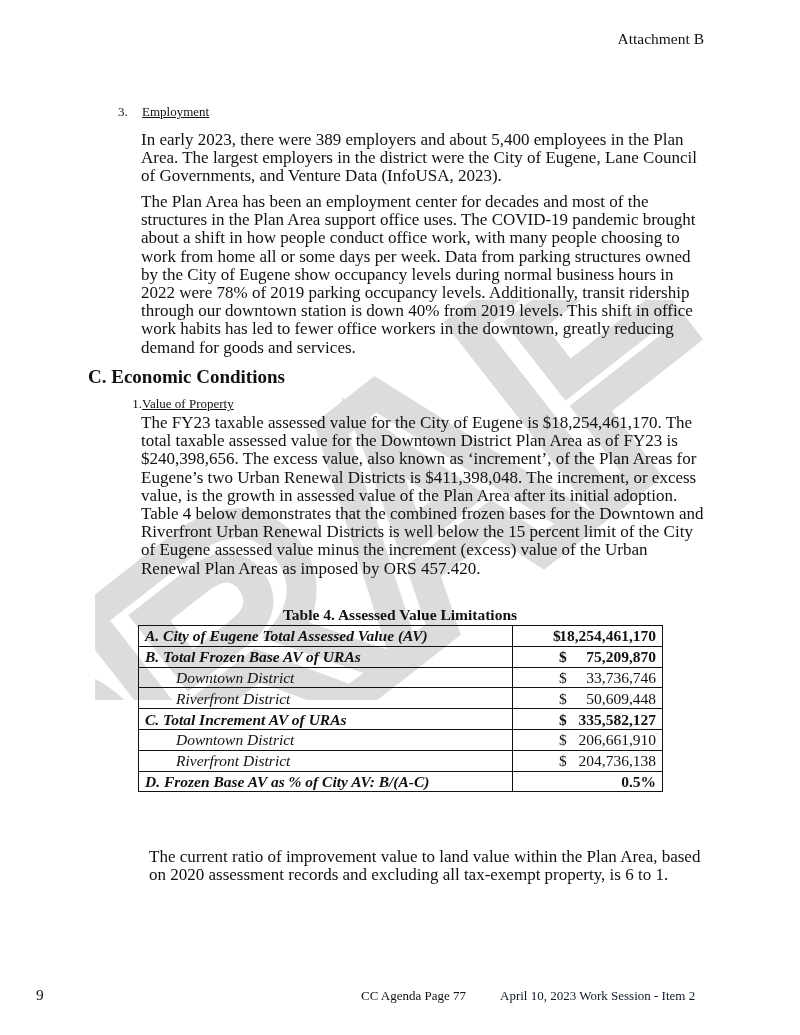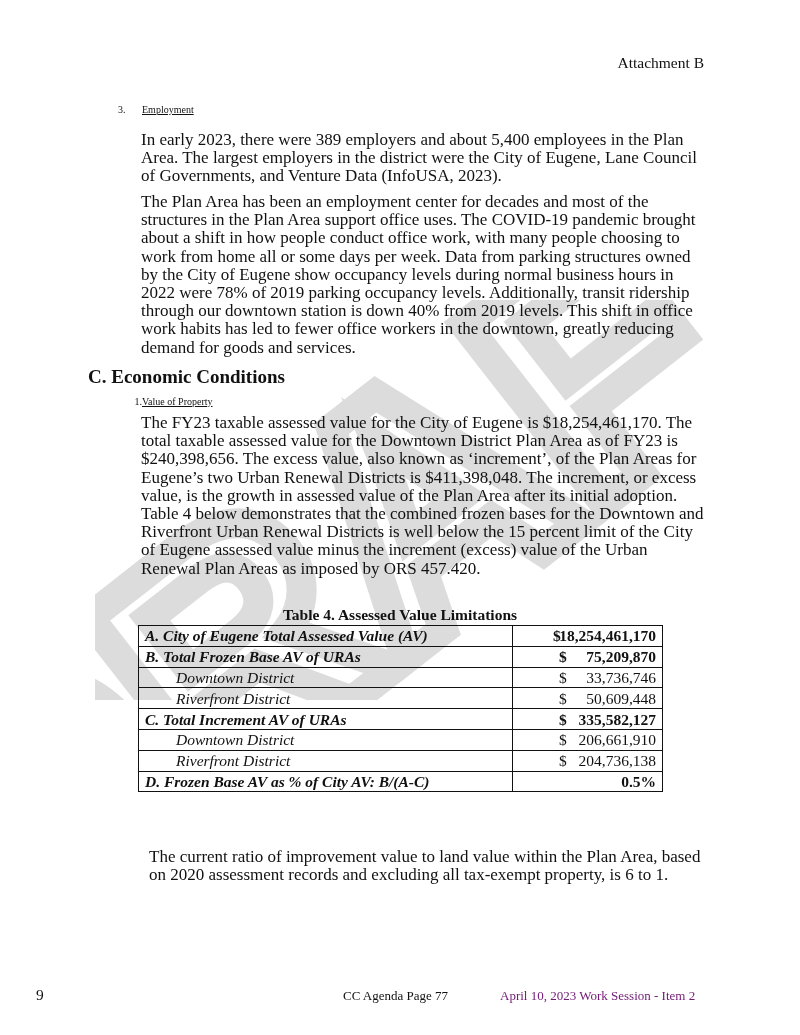--- a/index.html
+++ b/index.html
@@ -13,25 +13,25 @@
   
   .watermark {
     position: absolute; left: 95px; top: 300px; width: 640px; height: 400px;
     pointer-events: none; z-index: 0;
   }
   .watermark svg { width: 100%; height: 100%; }
 
   .content { position: absolute; inset: 0; z-index: 1; }
 
   .attachment {
-    position: absolute; right: 96px; top: 30px; font-size: 15.5px; margin-top: 24px;
+    position: absolute; right: 96px; top: 30px; font-size: 15.5px;
   }
 
   .item-heading {
-    position: absolute; left: 118px; font-size: 10px;
+    position: absolute; left: 118px; font-size: 13px;
   }
   .item-heading .num { display: inline-block; width: 24px; }
   .item-heading .title { text-decoration: underline; }
 
   .para {
     position: absolute; left: 141px; width: 570px;
     font-size: 17px; line-height: 18.2px; margin: 0;
   }
 
   .section-heading {
@@ -53,22 +53,22 @@
   }
   table.av-table td.label { width: 330px; font-style: italic; }
   table.av-table td.label.indent { padding-left: 37px; }
   table.av-table td.val { position: relative; }
   table.av-table td.val .dollar { position: absolute; left: 46px; }
   table.av-table td.val .amount { display: block; text-align: right; }
   table.av-table tr.bold td { font-weight: bold; }
   table.av-table tr.big .dollar { left: 40px; }
 
   .footer-page { position: absolute; left: 36px; top: 986px; font-size: 15.5px; }
-  .footer-agenda { position: absolute; left: 343px; top: 988px; font-size: 13px; }
-  .footer-date { position: absolute; left: 500px; top: 988px; font-size: 13px; color: #701a75; }
+  .footer-agenda { position: absolute; left: 361px; top: 988px; font-size: 13px; }
+  .footer-date { position: absolute; left: 500px; top: 988px; font-size: 13px; color: #0f172a; }
 </style>
 </head>
 <body>
 
 <div class="page">
 
   <div class="watermark">
     <svg viewBox="0 0 640 400" xmlns="http://www.w3.org/2000/svg">
       <text x="320" y="330" text-anchor="middle" font-family="Liberation Sans, sans-serif" font-size="330" font-weight="bold" fill="none" stroke="#dcdcdc" stroke-width="30" transform="rotate(-38 320 250)">DRAFT</text>
     </svg>

